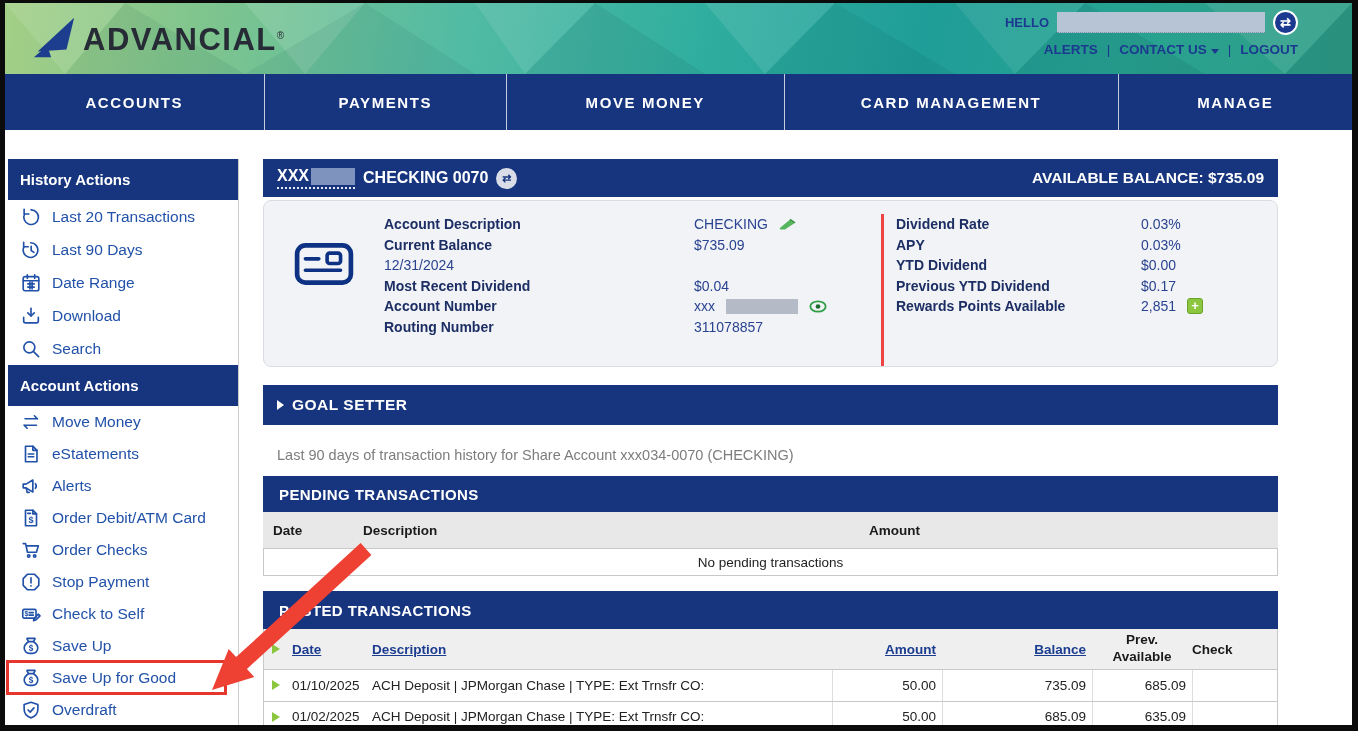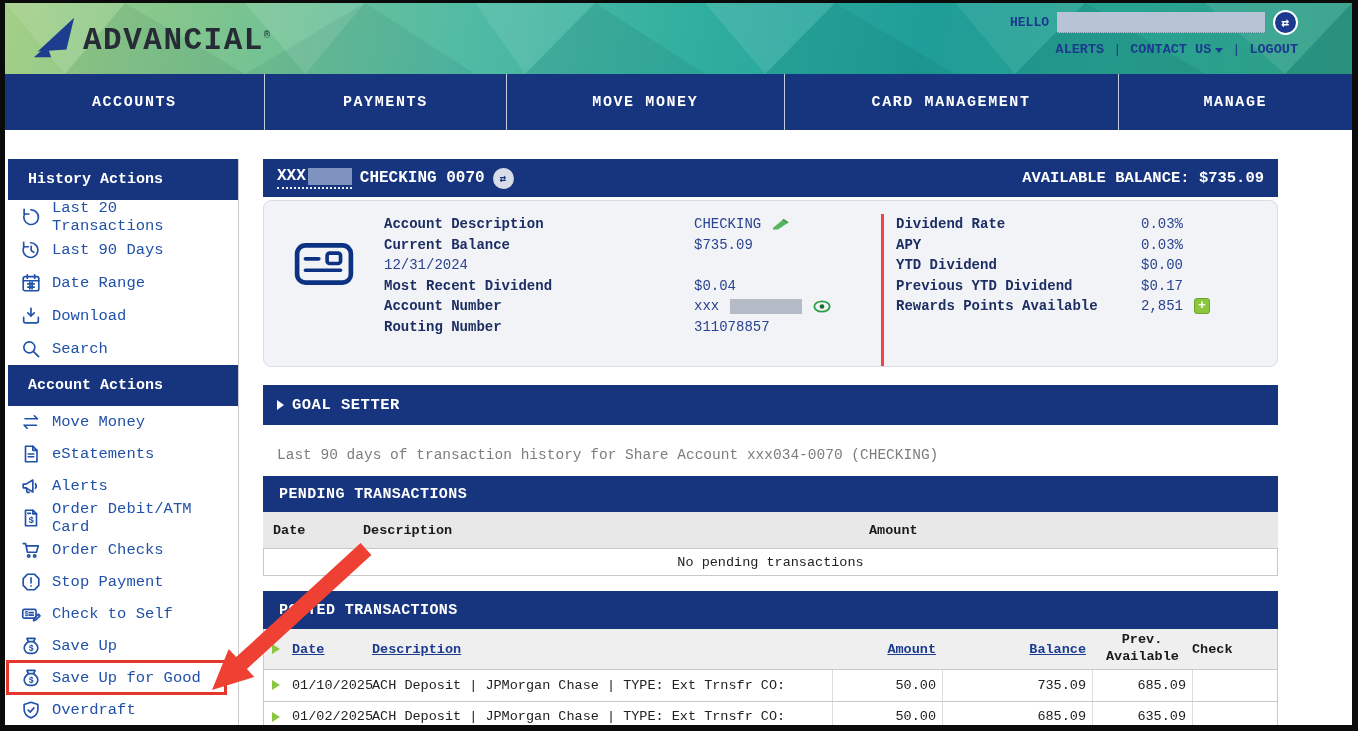--- a/index.html
+++ b/index.html
@@ -3,21 +3,21 @@
 <meta charset="utf-8">
 <style>
   * { box-sizing: border-box; margin: 0; padding: 0; }
   html,body { width:1358px; height:731px; }
   body {
     font-family: "Liberation Sans", sans-serif;
     position: relative;
     background:#fff;
     overflow:hidden;
   }
-  .page { position:absolute; inset:0; padding:3px 6px 6px 5px;font-family:Liberation Mono, monospace; }
+  .page { position:absolute; inset:0; padding:3px 6px 6px 5px; }
   .frame-border { position:absolute; inset:0; border:solid #0b0b0b; border-width:3px 6px 6px 5px; pointer-events:none; z-index:90; }
 
   
   .topbar { position:relative; height:71px; overflow:hidden;
     background:linear-gradient(100deg,#a4cf86 0%,#7cc48f 16%,#52bba4 34%,#2fae9f 52%,#1f9d98 68%,#27a392 82%,#2f9d85 100%); }
   .topbar svg.facets { position:absolute; inset:0; width:100%; height:100%; }
   .logo { position:absolute; left:26px; top:10px; display:flex; align-items:flex-start; gap:6px; }
   .logo-text { font-size:31px; font-weight:700; letter-spacing:1.5px; color:#262b36; line-height:46px; }
   .logo-text sup { font-size:10px; font-weight:400; vertical-align:super; }
   .top-right { position:absolute; right:54px; top:7px; text-align:right; }
@@ -41,21 +41,21 @@
   .nav-item:nth-child(1){ flex:0 0 19.2%; }
   .nav-item:nth-child(2){ flex:0 0 18.0%; }
   .nav-item:nth-child(3){ flex:0 0 20.6%; }
   .nav-item:nth-child(4){ flex:0 0 24.8%; }
   .nav-item:nth-child(5){ flex:1; }
 
   
   .content { display:flex; margin-top:29px; }
   .sidebar { width:231px; margin-left:3px; border-right:1px solid #ccc; padding-bottom:6px; }
   .side-header { height:41px; background:#17357e; color:#fff; font-weight:700; font-size:15px;
-    display:flex; align-items:center; padding-left:20px; }
+    display:flex; align-items:center; padding-left:12px; }
   .side-list { list-style:none; }
   .side-item { height:33px; display:flex; align-items:center; gap:10px; padding-left:12px;
     color:#2151a8; font-size:15.5px; cursor:pointer; position:relative; }
   .side-list.acct .side-item { height:32px; }
   .side-item svg { flex:0 0 22px; }
   .icon-stroke { stroke:#2151a8; stroke-width:1.8; fill:none; stroke-linecap:round; stroke-linejoin:round; }
   .icon-text { fill:#2151a8; font-weight:700; }
   .red-box { position:absolute; left:-2px; top:-2px; width:221px; height:35px;
     border:3px solid #e6372e; pointer-events:none; z-index:60; }
 

